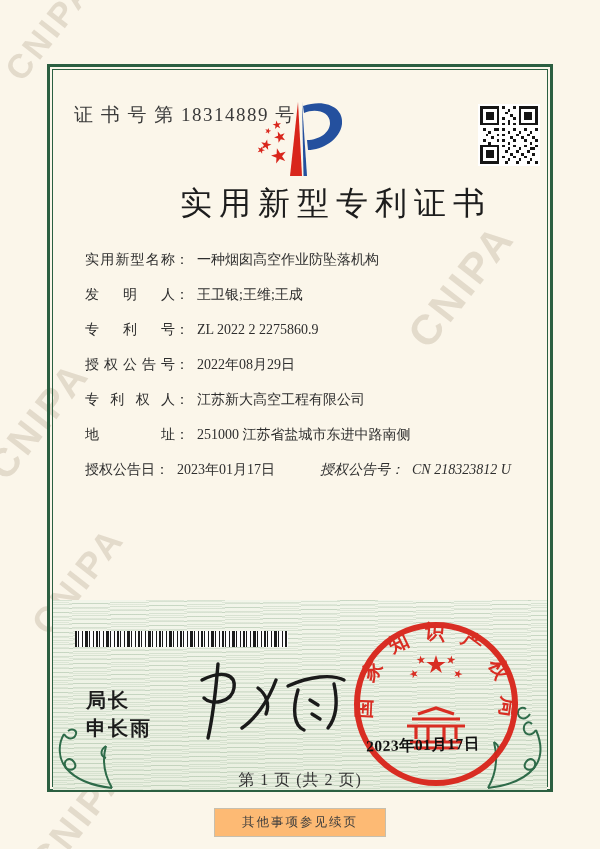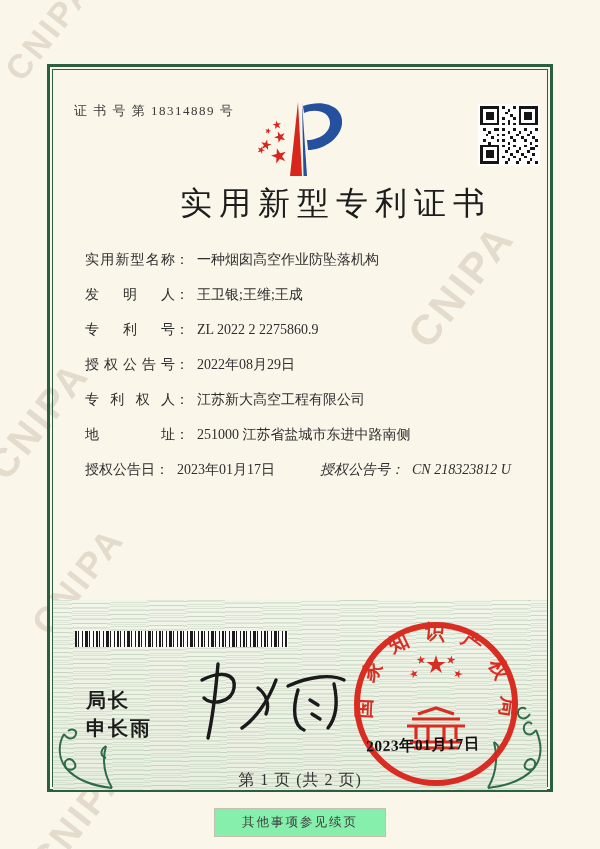--- a/index.html
+++ b/index.html
@@ -15,21 +15,21 @@
   .guilloche{position:absolute;left:53px;top:600px;width:494px;height:190px;
     background:
       repeating-linear-gradient(178.5deg, rgba(110,150,112,0.20) 0 1px, rgba(0,0,0,0) 1px 4px),
       repeating-linear-gradient(181.5deg, rgba(110,150,112,0.14) 0 1px, rgba(0,0,0,0) 1px 5px),
       linear-gradient(#f2f5ea,#e9efe0);}
 
   .watermark{position:absolute;font-family:"Liberation Sans","DejaVu Sans",sans-serif;
     font-weight:700;color:rgba(172,157,134,0.30);letter-spacing:3px;
     transform:rotate(-52deg);pointer-events:none;}
 
-  .cert-no{position:absolute;left:74px;top:102px;font-size:13px;letter-spacing:1.5px;color:#3a3a3a;}
+  .cert-no{position:absolute;left:74px;top:102px;font-size:19px;letter-spacing:1.5px;color:#3a3a3a;}
 
   .logo{position:absolute;left:252px;top:98px;width:100px;height:84px;}
   .qr{position:absolute;left:478px;top:104px;width:58px;height:58px;background:#fff;padding:2px;}
   .qr svg{width:100%;height:100%;display:block;}
 
   .title{position:absolute;left:0;top:182px;width:600px;text-align:center;
     font-size:32px;font-weight:400;letter-spacing:7px;color:#1d1d1d;padding-left:36px;}
 
   .fields{position:absolute;left:85px;top:242px;width:455px;font-size:14px;color:#2e2e2e;}
   .f-row{height:35px;line-height:35px;white-space:nowrap;}
@@ -56,21 +56,21 @@
     color:#101010;letter-spacing:0.5px;transform:rotate(-1.5deg);}
 
   .flourish{position:absolute;}
   .fl-bl{left:50px;top:726px;width:64px;height:64px;}
   .fl-br{left:486px;top:700px;width:64px;height:90px;transform:scaleX(-1);}
 
   .page-footer{position:absolute;left:0;top:770px;width:600px;text-align:center;
     font-size:16px;color:#333;letter-spacing:1px;}
 
   .tab-note{position:absolute;left:50%;transform:translateX(-50%);top:808px;
-    width:170px;height:27px;line-height:27px;text-align:center;background:#86efac;
+    width:170px;height:27px;line-height:27px;text-align:center;background:#fdba74;
     border:1px solid #c6bfae;font-size:12.5px;letter-spacing:2px;color:#3d3d3d;}
 </style>
 </head>
 <body>
 
 <div class="page">
 
   <div class="watermark" style="left:-10px;top:10px;font-size:34px;">CNIPA</div>
   <div class="watermark" style="left:390px;top:262px;font-size:42px;">CNIPA</div>
   <div class="watermark" style="left:-30px;top:398px;font-size:40px;">CNIPA</div>

